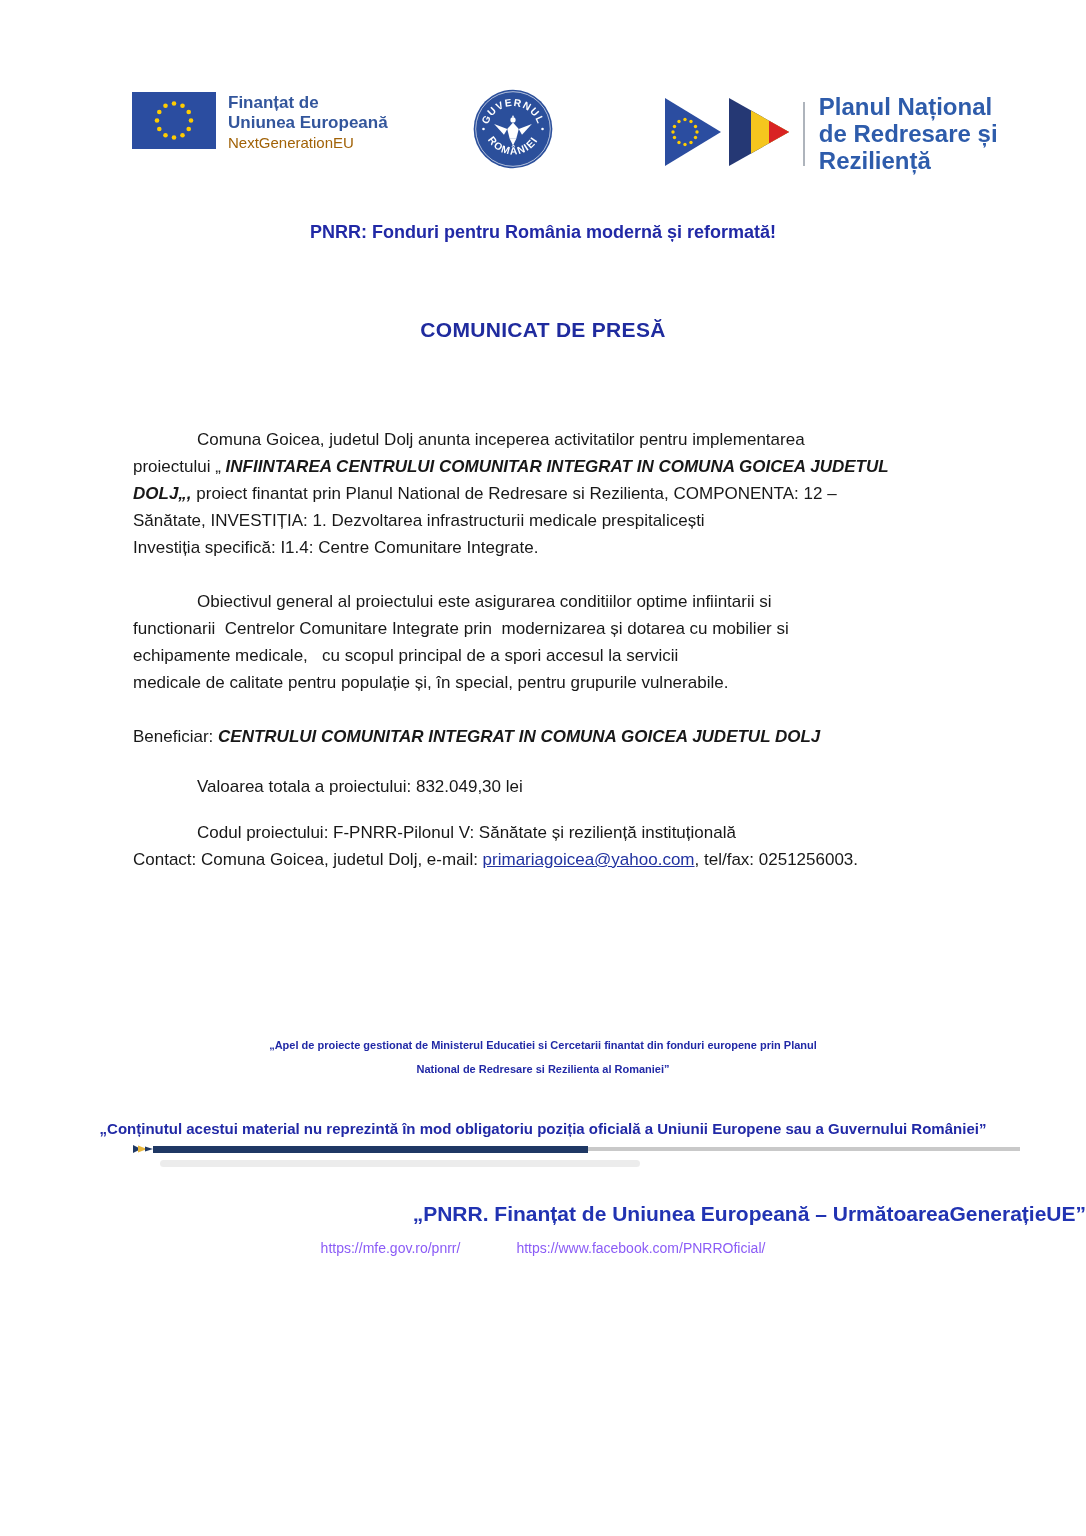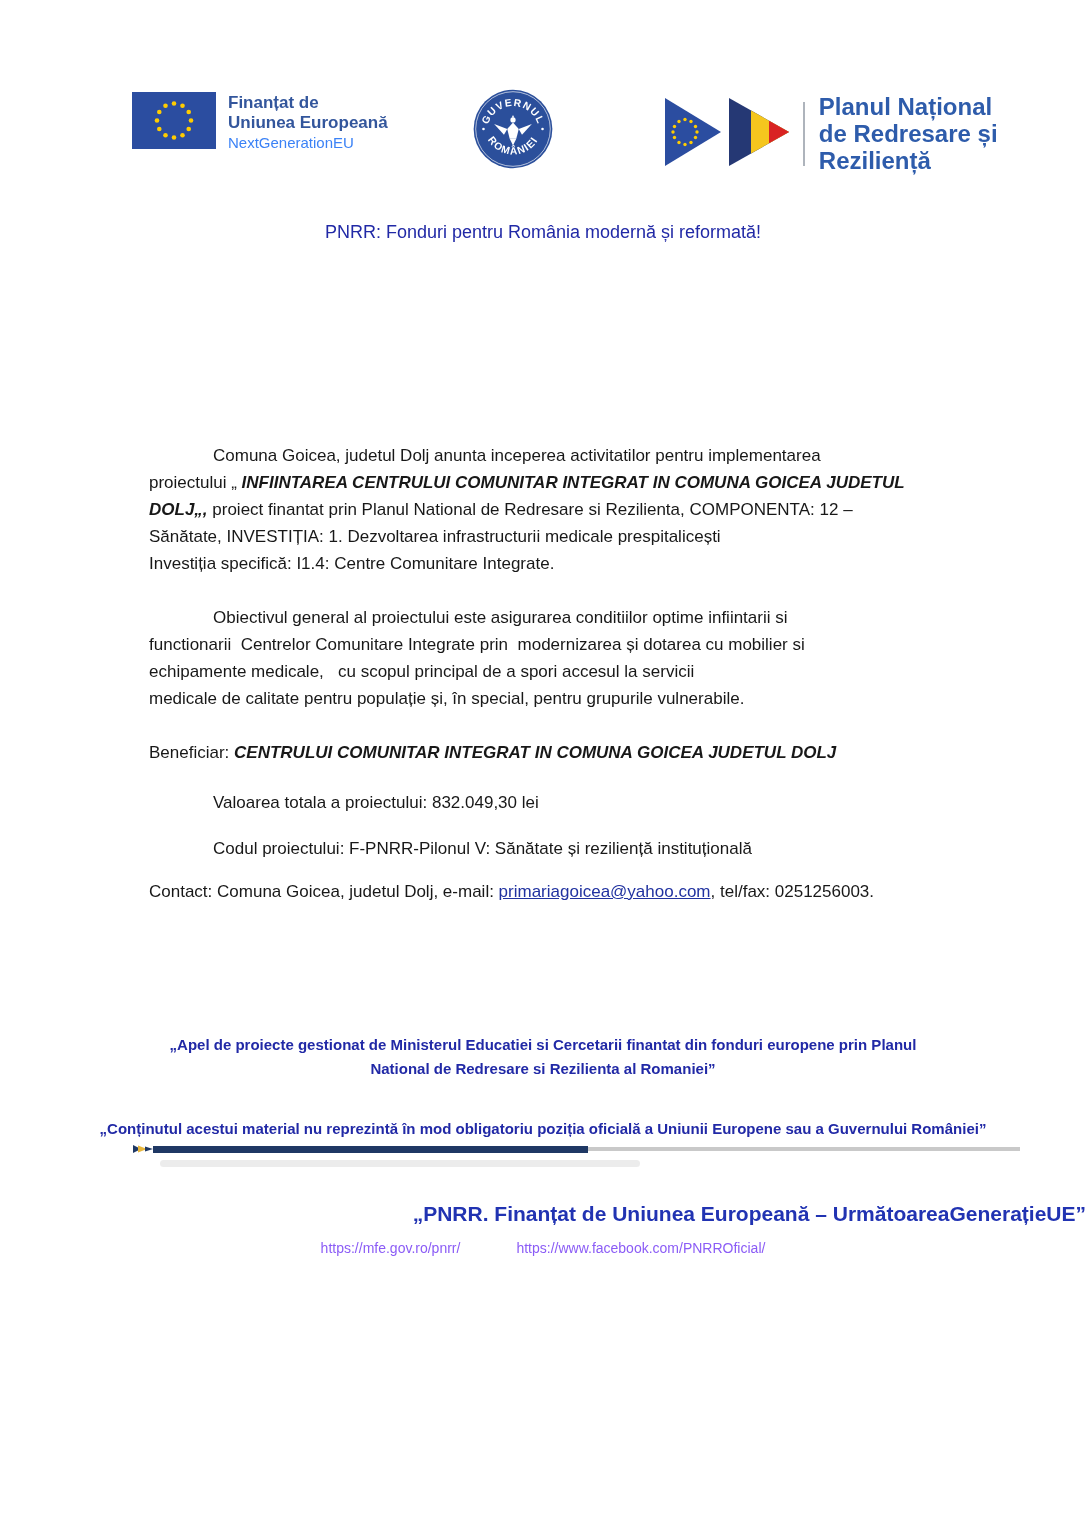--- a/index.html
+++ b/index.html
@@ -8,43 +8,43 @@
     width:1086px;height:1536px;
     background:#ffffff;
     font-family:"Liberation Sans", sans-serif;
     overflow:hidden;
   }
   
   .logo-row{position:absolute;top:88px;left:0;width:100%;height:86px;}
   .eu-logo{position:absolute;left:132px;top:4px;display:flex;align-items:center;}
   .eu-text{margin-left:12px;line-height:1.15;}
   .eu-text .l1,.eu-text .l2{font-weight:bold;color:#33569C;font-size:17px;}
-  .eu-text .l3{color:#3b82f6;font-size:15px;margin-top:2px;}
+  .eu-text .l3{color:#a16207;font-size:15px;margin-top:2px;}
   .gov-seal{position:absolute;left:472px;top:0px;}
   .pnrr-logo{position:absolute;left:634px;top:6px;display:flex;align-items:center;margin-left:31px;}
   .pnrr-text{margin-left:14px;line-height:1.12;font-weight:bold;color:#2E5CAB;font-size:24px;}
   .pnrr-divider{width:2px;height:64px;background:#AEB4BC;margin-left:14px;}
   
   .tagline{position:absolute;top:222px;left:0;width:100%;text-align:center;
-    font-weight:normal;font-size:18px;color:#2129A6;}
+    font-weight:bold;font-size:18px;color:#2129A6;}
   .press-title{position:absolute;top:318px;left:0;width:100%;text-align:center;
     font-weight:bold;font-size:21px;color:#1F2B9E;letter-spacing:.3px;}
   
   .content{position:absolute;top:426px;left:133px;width:848px;
     font-size:17px;line-height:27px;color:#181818;}
-  .content p{margin:16px;white-space:pre-wrap;}
+  .content p{margin:0;white-space:pre-wrap;}
   .indent{text-indent:64px;}
   .bi{font-weight:bold;font-style:italic;}
   .mt1{margin-top:27px !important;}
   .mt2{margin-top:23px !important;}
   .mt3{margin-top:19px !important;}
   a.email{color:#2132A0;text-decoration:underline;}
   
   .quote1{position:absolute;top:1033px;left:108px;width:870px;text-align:center;
-    font-weight:bold;font-size:15px;line-height:24px;color:#2129A6;white-space:pre-wrap;}
+    font-weight:bold;font-size:11px;line-height:24px;color:#2129A6;white-space:pre-wrap;}
   .quote2{position:absolute;top:1104px;left:60px;width:966px;text-align:center;
     font-weight:bold;font-size:15px;color:#2129A6;margin-top:16px;}
   
   .divider{position:absolute;top:1142px;left:133px;width:887px;height:14px;display:flex;align-items:center;}
   .divider .navy{height:7px;background:#1F3864;width:49%;}
   .divider .gray{height:4px;background:#C9C9C9;flex:1;}
   .divider-shadow{position:absolute;top:1160px;left:160px;width:480px;height:7px;
     background:#ECECEC;border-radius:4px;}
   
   .slogan{position:absolute;top:1202px;left:0;width:100%;text-align:right;
@@ -141,20 +141,21 @@
       </span>
       <span class="pnrr-divider"></span>
       <span class="pnrr-text">
         <div>Planul Național</div>
         <div>de Redresare și Reziliență</div>
       </span>
     </div>
   </div>
 
   <div class="tagline">PNRR: Fonduri pentru România modernă și reformată!</div>
+  <div class="press-title">COMUNICAT DE PRESĂ</div>
 
   <div class="content">
 
     <p class="indent"><span>Comuna Goicea, judetul Dolj anunta inceperea activitatilor pentru implementarea
 proiectului „ </span><span class="bi">INFIINTAREA CENTRULUI COMUNITAR INTEGRAT IN COMUNA GOICEA JUDETUL
 DOLJ„,</span><span> proiect finantat prin Planul National de Redresare si Rezilienta, COMPONENTA: 12 –
 Sănătate, INVESTIȚIA: 1. Dezvoltarea infrastructurii medicale prespitalicești
 Investiția specifică: I1.4: Centre Comunitare Integrate.</span></p>
 
     <p class="indent mt1">Obiectivul general al proiectului este asigurarea conditiilor optime infiintarii si

